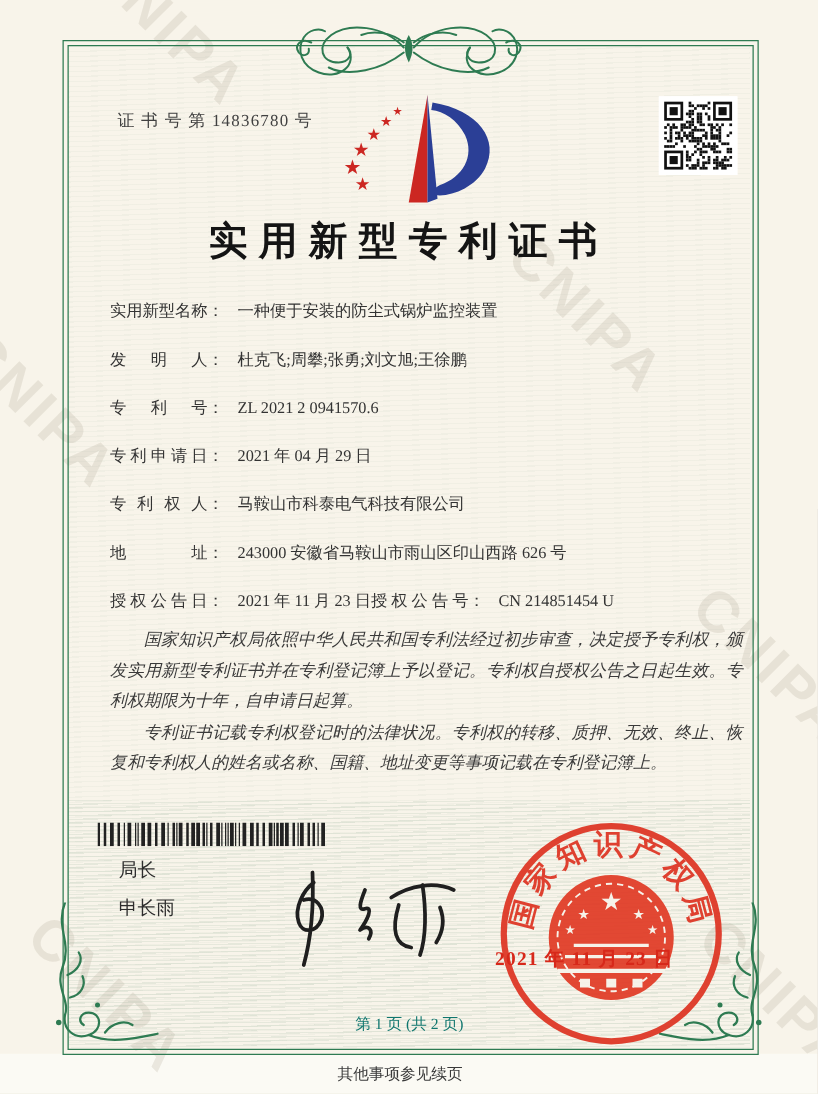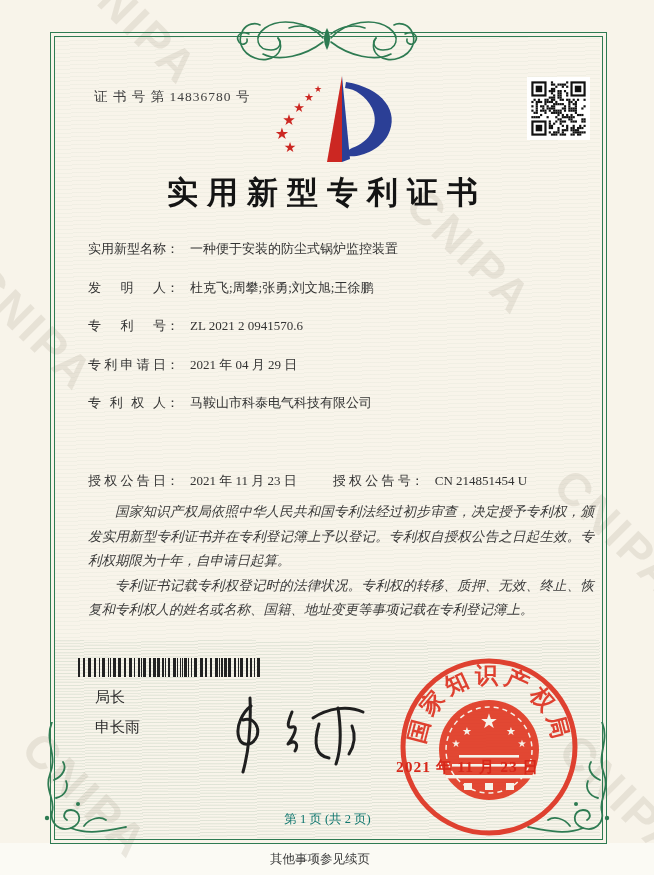--- a/index.html
+++ b/index.html
@@ -34,21 +34,21 @@
   .logo{position:absolute;left:262px;top:68px;width:140px;height:100px;z-index:2;}
   .qr{position:absolute;left:527px;top:77px;width:63px;height:63px;z-index:2;background:#fff;}
   .title{position:absolute;left:0;top:160px;width:654px;text-align:center;z-index:2;
     font-size:31px;font-weight:bold;letter-spacing:9px;color:#141414;margin-top:12px;}
   
   .field{position:absolute;left:88px;z-index:2;font-size:13px;color:#333;white-space:nowrap;}
   .row1{top:240px;} .row2{top:279px;} .row3{top:317px;} .row4{top:356px;}
   .row5{top:394px;} .row6{top:433px;} .row7{top:472px;}
   .flabel{display:inline-block;width:78px;text-align:justify;text-align-last:justify;-moz-text-align-last:justify;vertical-align:top;}
   .fvalue{margin-left:11px;}
-  .pair2{margin-left:36px;}
+  .pair2{}
   
   .paras{position:absolute;left:88px;top:500px;width:506px;z-index:2;font-size:13.5px;
     line-height:24.5px;color:#3a3a3a;font-style:italic;text-align:justify;}
   .paras p{margin:0;text-indent:2em;}
   
   .barcode{position:absolute;left:78px;top:658px;width:185px;height:19px;z-index:2;}
   
   .sig-block{position:absolute;left:95px;top:682px;z-index:3;font-size:15px;color:#2d2d2d;line-height:30px;}
   .sig-script{position:absolute;left:195px;top:688px;width:180px;height:90px;z-index:3;}
   
@@ -358,20 +358,23 @@
   </div>
   <div class="field row3">
     <span class="flabel">专利号</span><span>：</span><span class="fvalue">ZL 2021 2 0941570.6</span>
   </div>
   <div class="field row4">
     <span class="flabel">专利申请日</span><span>：</span><span class="fvalue">2021 年 04 月 29 日</span>
   </div>
   <div class="field row5">
     <span class="flabel">专利权人</span><span>：</span><span class="fvalue">马鞍山市科泰电气科技有限公司</span>
   </div>
+  <div class="field row6">
+    <span class="flabel">地址</span><span>：</span><span class="fvalue">243000 安徽省马鞍山市雨山区印山西路 626 号</span>
+  </div>
   <div class="field row7">
     <span class="flabel">授权公告日</span><span>：</span><span class="fvalue">2021 年 11 月 23 日</span><span class="pair2"><span class="flabel">授权公告号</span><span>：</span><span class="fvalue">CN 214851454 U</span></span>
   </div>
 
   <div class="paras">
     <p>国家知识产权局依照中华人民共和国专利法经过初步审查，决定授予专利权，颁发实用新型专利证书并在专利登记簿上予以登记。专利权自授权公告之日起生效。专利权期限为十年，自申请日起算。</p>
     <p>专利证书记载专利权登记时的法律状况。专利权的转移、质押、无效、终止、恢复和专利权人的姓名或名称、国籍、地址变更等事项记载在专利登记簿上。</p>
   </div>
 
   <svg class="barcode" id="barcode-svg" viewBox="0 0 185 19" preserveAspectRatio="none">

